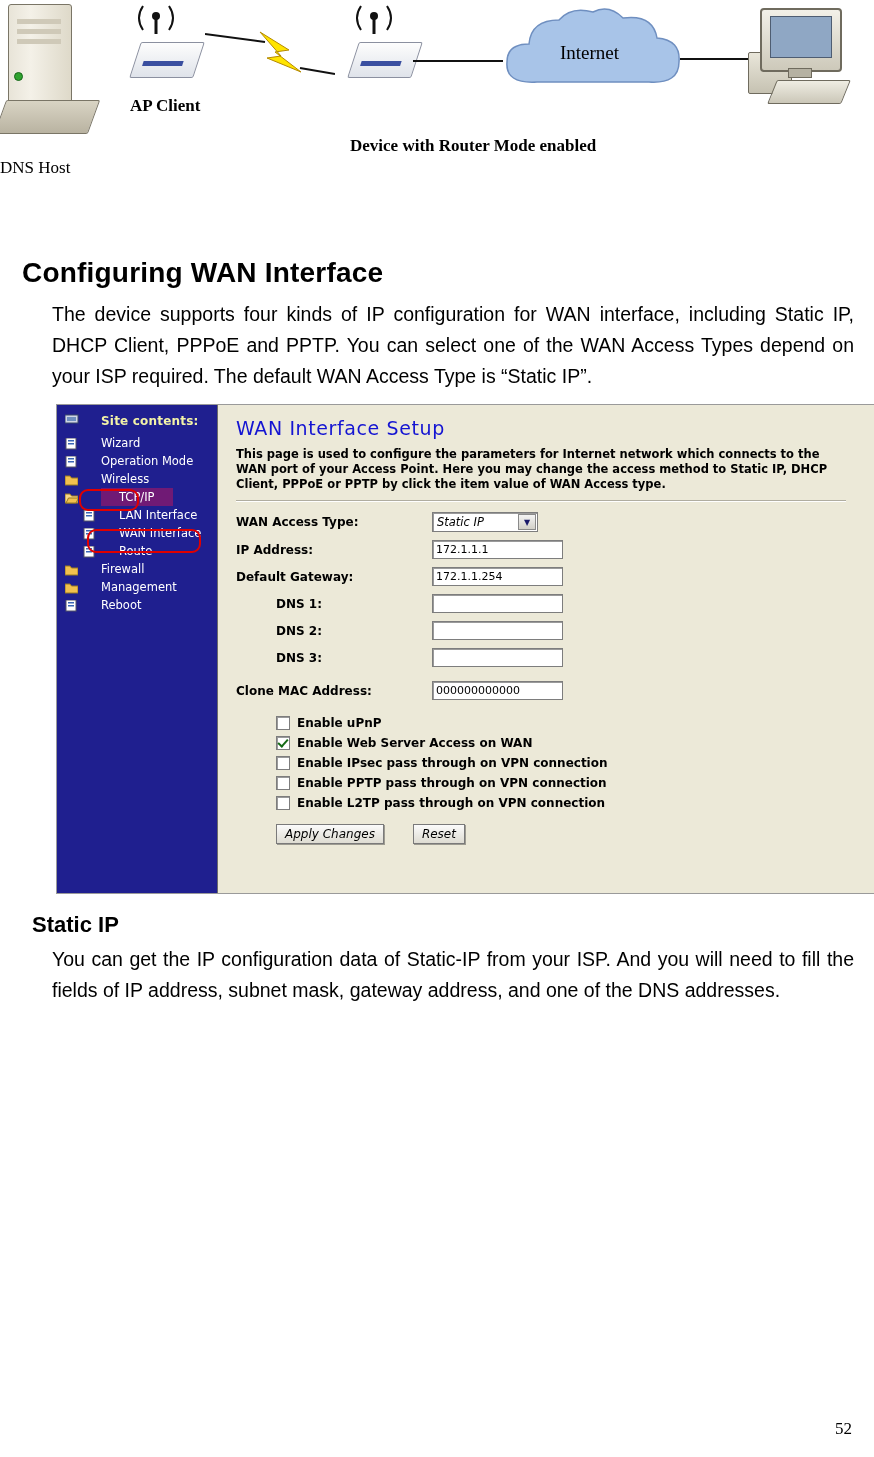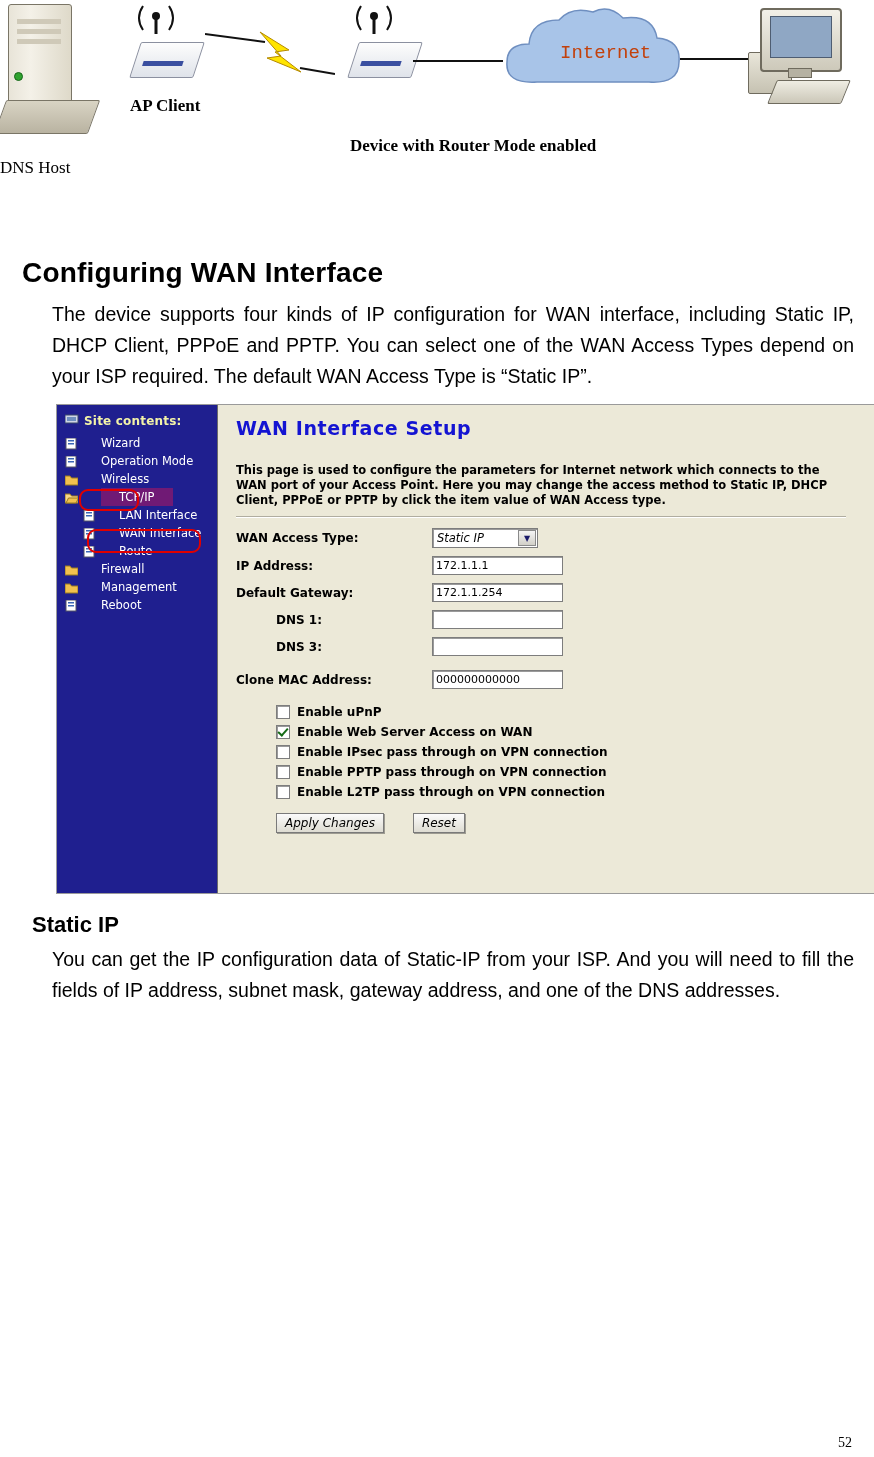--- a/index.html
+++ b/index.html
@@ -114,23 +114,23 @@
     width: 130px; height: 50px;
   }
   .cloud {
     position: absolute;
     left: 497px; top: 4px;
     width: 190px; height: 110px;
   }
   .cloud-text {
     position: absolute;
     left: 560px; top: 42px;
-    font-family: Liberation Mono, monospace;
+    font-family: Liberation Serif, serif;
     font-size: 19px;
-    color: #c2410c;
+    color: #000000;
   }
   .wire {
     position: absolute;
     height: 2px;
     background: #111;
   }
   .pc {
     position: absolute;
     left: 748px; top: 8px;
     width: 120px; height: 108px;
@@ -210,21 +210,21 @@
     position: absolute;
     left: 0; top: 0;
     width: 160px; height: 488px;
     background: #1f1f8f;
     color: #fff;
     border-right: 1px solid #6b6b6b;
   }
   .site-contents {
     display: flex;
     align-items: center;
-    gap: 5px;
+    gap: 22px;
     padding: 8px 6px 4px 8px;
     font-size: 12px;
     font-weight: bold;
     color: #f3f3a8;
     letter-spacing: .2px;
   }
   .tree { margin: 2px 0 0 8px; }
   .tnode {
     display: flex;
     align-items: center;
@@ -254,24 +254,24 @@
 
   .shot .main {
     position: absolute;
     left: 161px; top: 0;
     right: 0; bottom: 0;
     background: #ece9d8;
     padding: 10px 14px;
   }
   .wan-title {
     font-size: 19px;
-    font-weight: bold;
+    font-weight: normal;
     color: #1414d2;
     letter-spacing: .6px;
-    margin: 2px 0 24px 4px;
+    margin: 2px 0 8px 4px;
   }
   .wan-desc {
     font-size: 11.5px;
     line-height: 15px;
     color: #000;
     width: 610px;
     margin-left: 4px;
     font-weight: bold;
   }
   .hr {
@@ -364,23 +364,23 @@
     background: linear-gradient(180deg,#fbfbfb,#dedcd2);
     padding: 2px 8px;
     font-size: 12px;
     font-style: italic;
     box-shadow: 1px 1px 0 #9d9b91;
   }
 
   .page-num {
     position: absolute;
     right: 22px;
-    bottom: 6px;
+    bottom: 18px;
     font-family: "Liberation Serif", serif;
-    font-size: 14px;
+    font-size: 17px;
   }
 </style>
 </head>
 <body>
 
 <div class="diagram">
 
   <div class="srv-tower"></div>
   <div class="srv-led"></div>
   <div class="srv-base"></div>
@@ -594,20 +594,26 @@
           </div>
       </div>
 
       <div class="frow">
         <div class="flabel ind">DNS 1:</div>
         <div class="txt-box">
             <span></span>
           </div>
       </div>
 
+      <div class="frow">
+        <div class="flabel ind">DNS 2:</div>
+        <div class="txt-box">
+            <span></span>
+          </div>
+      </div>
 
       <div class="frow">
         <div class="flabel ind">DNS 3:</div>
         <div class="txt-box">
             <span></span>
           </div>
       </div>
 
       <div class="frow" style="margin-top:14px;">
         <div class="flabel">Clone MAC Address:</div>

